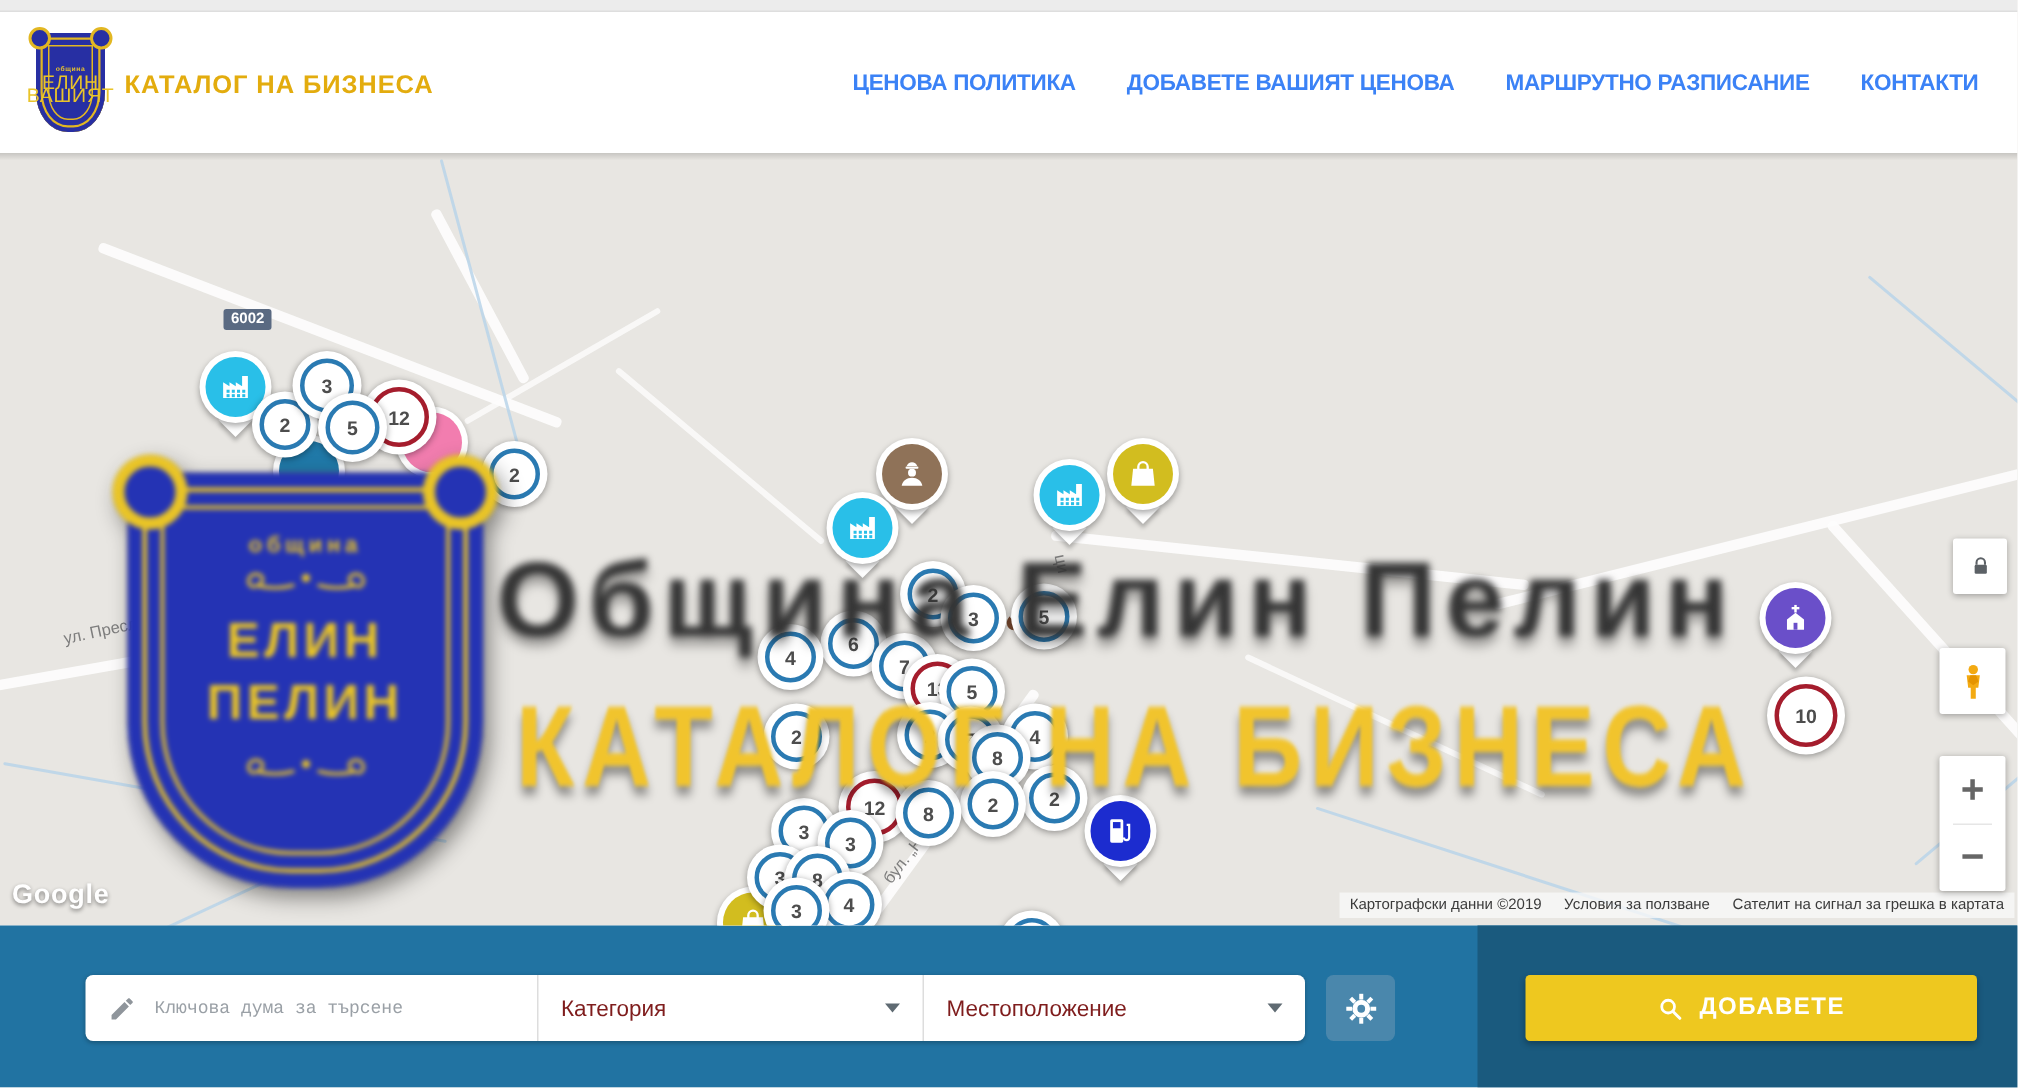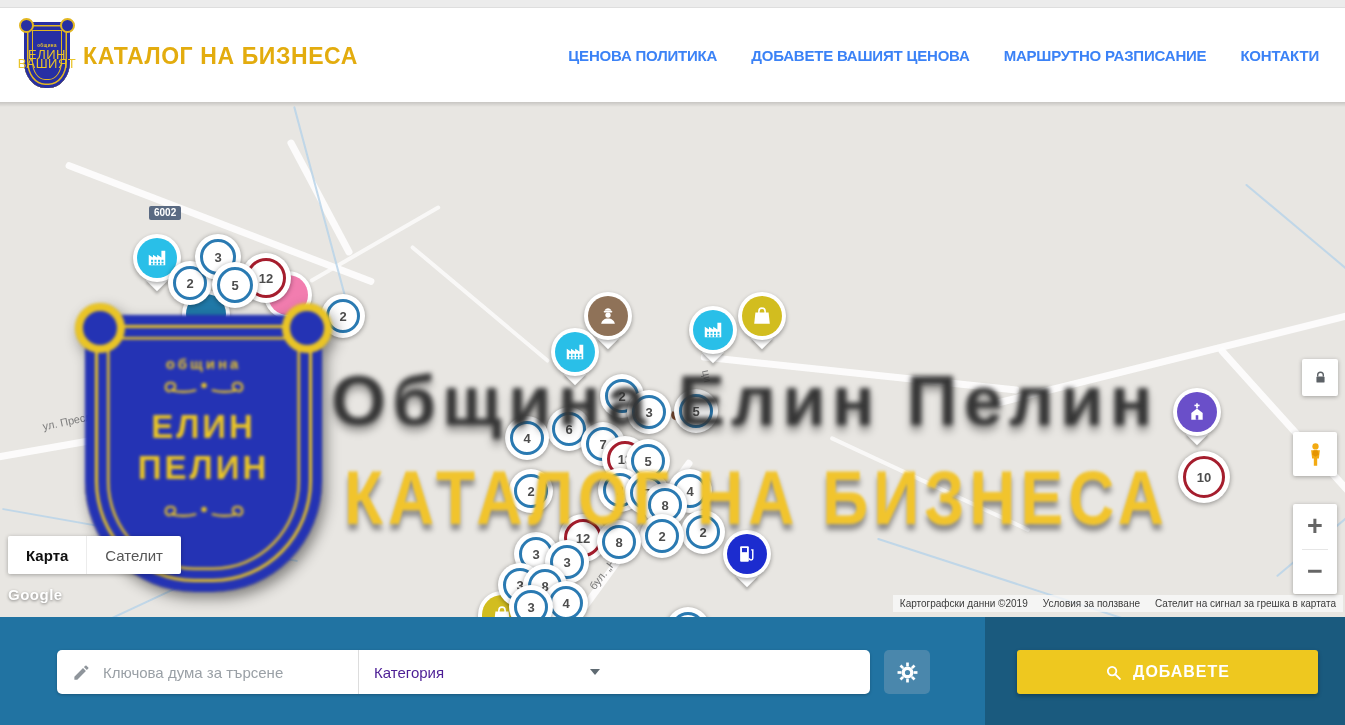--- a/index.html
+++ b/index.html
@@ -9,21 +9,21 @@
   
   .topstrip{height:7px;background:#ececec;border-bottom:1px solid #dedede}
   header{position:relative;height:94px;background:#fff;display:flex;align-items:center;justify-content:space-between;border-bottom:1px solid #e6e6e6}
   .brand{display:flex;align-items:center;gap:13px;padding-left:24px;cursor:pointer}
   .crest-sm{position:relative;width:46px;height:66px;background:#272fa3;border-radius:10px 10px 46% 46%/8px 8px 40% 40%;box-shadow:inset 0 0 0 3px #272fa3,inset 0 0 0 4.5px #e2b722,inset 0 0 0 8px #272fa3,inset 0 0 0 9px #e2b722;display:flex;flex-direction:column;align-items:center;justify-content:center;text-align:center}
   .crest-sm::before,.crest-sm::after{content:"";position:absolute;top:-4px;width:11px;height:11px;border-radius:50%;background:#272fa3;border:2.5px solid #e2b722}
   .crest-sm::before{left:-5px}.crest-sm::after{right:-5px}
   .crest-sm .t{font-size:4.5px;color:#e9c42a;font-weight:bold;letter-spacing:.4px;margin-bottom:2px}
   .crest-sm .l{font-size:13px;font-weight:normal;color:#e9c42a;letter-spacing:.5px;line-height:9px}
   .brand-muni{font-size:20px;font-weight:bold;color:#4b4b4b;letter-spacing:.2px}
-  .brand-cat{font-size:23px;font-weight:bold;color:#e3ac0e;letter-spacing:.6px;margin-top:3px}
+  .brand-cat{font-size:17px;font-weight:bold;color:#e3ac0e;letter-spacing:.6px;margin-top:3px}
   nav{display:flex;gap:34px;padding-right:26px}
   nav a{font-size:15px;font-weight:bold;color:#3b82f6;text-decoration:none;letter-spacing:-.2px;cursor:pointer;white-space:nowrap}
 
   
   .map{position:absolute;top:102px;left:0;width:1345px;height:515px;background:#e8e6e2;overflow:hidden;cursor:grab}
   .map::before{content:"";position:absolute;top:0;left:0;right:0;height:5px;background:linear-gradient(rgba(0,0,0,.14),transparent);z-index:65;pointer-events:none}
   .road{position:absolute;height:7px;background:#fdfdfd;border-radius:3px;opacity:.92}
   .road.thin{height:4px;opacity:.8}
   .stream{position:absolute;height:2px;background:#b9d4e9;opacity:.85;border-radius:2px}
   .roadchip{position:absolute;background:#5a6a82;color:#fff;font-size:10px;font-weight:bold;border-radius:2px;padding:1px 5px;line-height:12px;z-index:3}
@@ -47,40 +47,40 @@
   .wm-crest .orn{margin:6px 0 10px}
   .wm-crest .orn2{margin-top:14px}
   .wm-title{position:absolute;left:331px;top:258px;z-index:41;font-size:71px;font-weight:bold;color:#353535;letter-spacing:6px;filter:blur(2.4px);text-shadow:0 6px 6px rgba(0,0,0,.35);white-space:nowrap;pointer-events:none}
   .wm-sub{position:absolute;left:344px;top:351px;z-index:41;font-size:64px;font-weight:bold;color:#f1c42d;letter-spacing:5px;transform:scaleY(1.2);transform-origin:top left;filter:blur(1.2px);text-shadow:0 5px 5px rgba(0,0,0,.4);white-space:nowrap;pointer-events:none}
 
   
   .maptype{position:absolute;left:8px;top:434px;display:flex;z-index:60;box-shadow:0 1px 4px rgba(0,0,0,.3);border-radius:2px;overflow:hidden}
   .mt{height:38px;padding:0 18px;background:#fff;border:none;font-size:15px;font-family:inherit;color:#565656;cursor:pointer}
   .mt.active{font-weight:bold;color:#0f0f0f}
   .mt+.mt{border-left:1px solid #ececec}
-  .glogo{position:absolute;left:8px;top:484px;color:#fff;font-size:15px;font-weight:bold;letter-spacing:.5px;text-shadow:0 1px 3px rgba(0,0,0,.45);z-index:60;cursor:pointer}
+  .glogo{position:absolute;left:8px;top:484px;color:#fff;font-size:18px;font-weight:bold;letter-spacing:.5px;text-shadow:0 1px 3px rgba(0,0,0,.45);z-index:60;cursor:pointer}
   .attrib{position:absolute;right:2px;top:493px;display:flex;gap:15px;font-size:10px;color:#3b3b3b;background:rgba(248,248,248,.78);padding:3px 7px;z-index:60;align-items:center}
   .attrib a{color:#3b3b3b;text-decoration:none;cursor:pointer}
   .lockbtn{position:absolute;left:1302px;top:257px;width:36px;height:37px;background:#fff;border:none;border-radius:2px;box-shadow:0 1px 4px rgba(0,0,0,.3);display:flex;align-items:center;justify-content:center;z-index:60;cursor:pointer}
   .pegman{position:absolute;left:1293px;top:330px;width:44px;height:44px;background:#fff;border:none;border-radius:2px;box-shadow:0 1px 4px rgba(0,0,0,.3);display:flex;align-items:center;justify-content:center;z-index:60;cursor:grab}
   .zoomctl{position:absolute;left:1293px;top:402px;width:44px;height:90px;background:#fff;border-radius:2px;box-shadow:0 1px 4px rgba(0,0,0,.3);z-index:60;display:flex;flex-direction:column;align-items:stretch}
   .zoomctl button{flex:1;border:none;background:transparent;font-size:27px;font-weight:bold;color:#666;cursor:pointer;font-family:inherit;line-height:1;padding:0}
   .zdiv{height:1px;background:#e6e6e6;margin:0 9px}
 
   
   .searchpanel{position:absolute;top:617px;left:0;width:1345px;height:108px;background:#2173a2}
   .darkblock{position:absolute;right:0;top:0;width:360px;height:108px;background:#1a5a7e}
   .searchbar{position:absolute;left:57px;top:33px;width:813px;height:44px;background:#fff;border-radius:5px;display:flex;box-shadow:0 1px 3px rgba(0,0,0,.25)}
   .field{display:flex;align-items:center;box-sizing:border-box}
   .kw{width:301px;padding-left:15px;gap:10px}
-  .kw input{border:none;outline:none;font-size:15px;font-family:Liberation Sans, sans-serif;color:#444;width:230px;background:transparent}
+  .kw input{border:none;outline:none;font-size:12px;font-family:Liberation Mono, monospace;color:#444;width:230px;background:transparent}
   .kw input::placeholder{color:#9aa0a6}
   .dd{width:257px;border-left:1px solid #ddd;padding:0 15px;justify-content:space-between;cursor:pointer}
   .dd.last{width:255px}
-  .dd .ph{color:#4c1d95;font-size:15px}
+  .dd .ph{color:#7f1d1d;font-size:15px}
   .dd-arrow{width:0;height:0;border-left:5px solid transparent;border-right:5px solid transparent;border-top:6px solid #5f6a72}
   .gearbtn{position:absolute;left:884px;top:33px;width:46px;height:44px;background:#4a87ac;border:none;border-radius:5px;display:flex;align-items:center;justify-content:center;cursor:pointer}
   .searchbtn{position:absolute;left:1017px;top:33px;width:301px;height:44px;background:#eec81f;border:none;border-radius:3px;color:#fff;font-size:16px;font-weight:bold;letter-spacing:1px;display:flex;align-items:center;justify-content:center;gap:11px;font-family:inherit;cursor:pointer;box-shadow:0 2px 4px rgba(0,0,0,.3)}
   .icon-slot{display:flex;align-items:center;justify-content:center}
 </style>
 </head>
 <body>
 
 <div class="page">
 
@@ -361,24 +361,20 @@
       <div class="orn2 icon-slot">
           <svg viewBox="0 0 80 16" width="86" height="18" fill="none" stroke="#e9c426" stroke-width="2" stroke-linecap="round">
             <path d="M8 12c-5 0-5-8 1-8 5 0 6 6 0 7 8 2 16 2 23 0M72 12c5 0 5-8-1-8-5 0-6 6 0 7-8 2-16 2-23 0"></path>
             <circle cx="40" cy="6.5" r="2.5" fill="#e9c426" stroke="none"></circle>
           </svg>
         </div>
     </div>
     <div class="wm-title">Община Елин Пелин</div>
     <div class="wm-sub">КАТАЛОГ НА БИЗНЕСА</div>
 
-    <div class="maptype">
-      <button class="mt active">Карта</button>
-      <button class="mt">Сателит</button>
-    </div>
 
     <div class="glogo">Google</div>
 
     <div class="attrib">
       <span>Картографски данни ©2019</span>
       <a>Условия за ползване</a>
       <a>Сателит на сигнал за грешка в картата</a>
     </div>
 
     <button class="lockbtn">
@@ -411,20 +407,24 @@
       <div class="field kw">
         <span class="icon-slot">
             <svg viewBox="0 0 24 24" width="19" height="19" fill="#8f959b">
               <path d="M3 17.3V21h3.7L17.6 10.1l-3.7-3.7zM20.6 7.1c.4-.4.4-1 0-1.4l-2.3-2.3c-.4-.4-1-.4-1.4 0l-1.9 1.8 3.7 3.7z"></path>
             </svg>
           </span>
         <input placeholder="Ключова дума за търсене" style="">
       </div>
       <div class="field dd">
         <span class="ph">Категория</span>
+        <span class="dd-arrow"></span>
+      </div>
+      <div class="field dd last">
+        <span class="ph">Местоположение</span>
         <span class="dd-arrow"></span>
       </div>
     </div>
     <button class="gearbtn">
       <span class="icon-slot">
           <svg viewBox="0 0 24 24" width="23" height="23">
             <g fill="#fff">
               <circle cx="12" cy="12" r="6.2"></circle>
               <rect x="10.6" y="1.6" width="2.8" height="4"></rect>
               <rect x="10.6" y="18.4" width="2.8" height="4"></rect>

